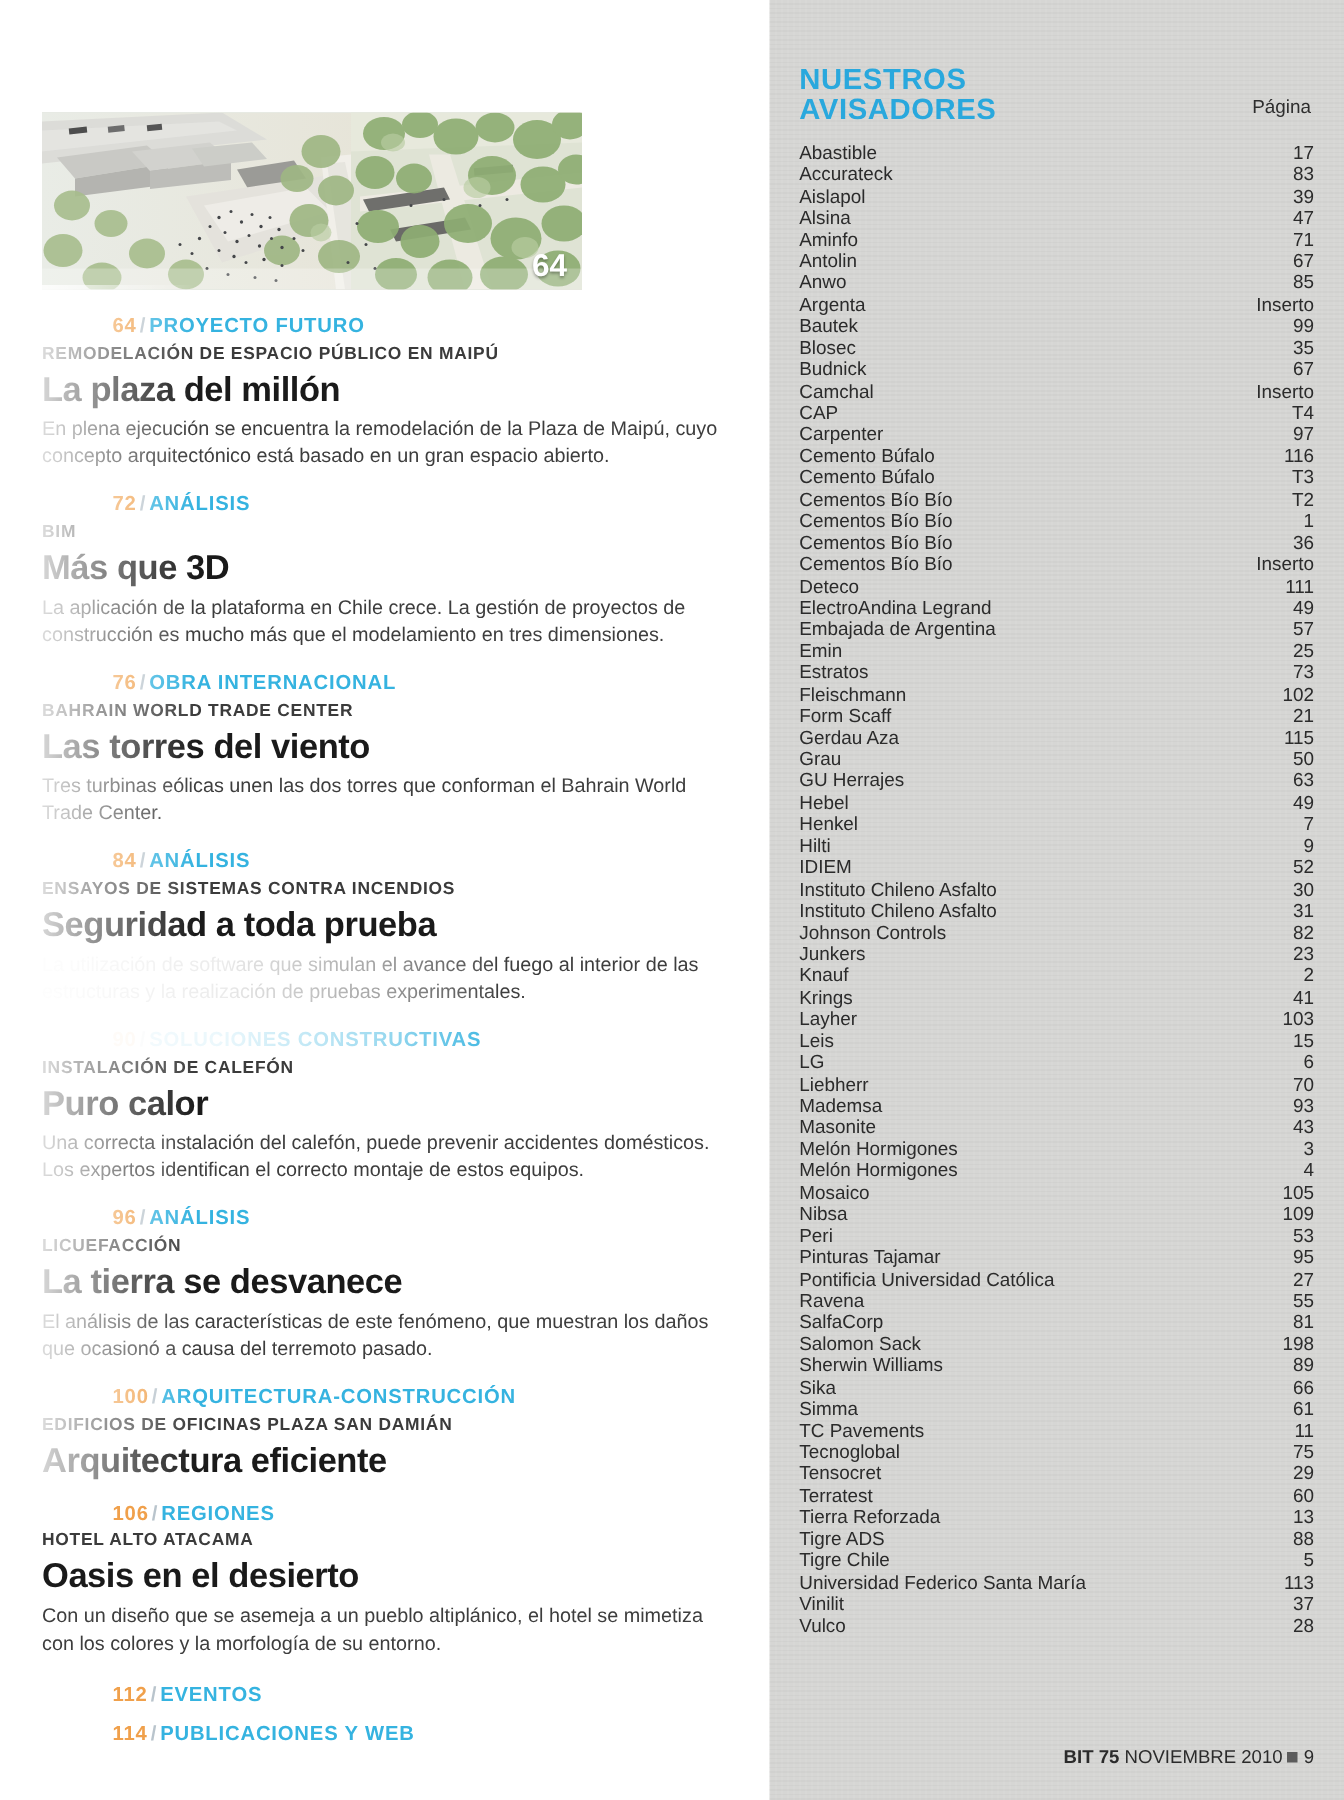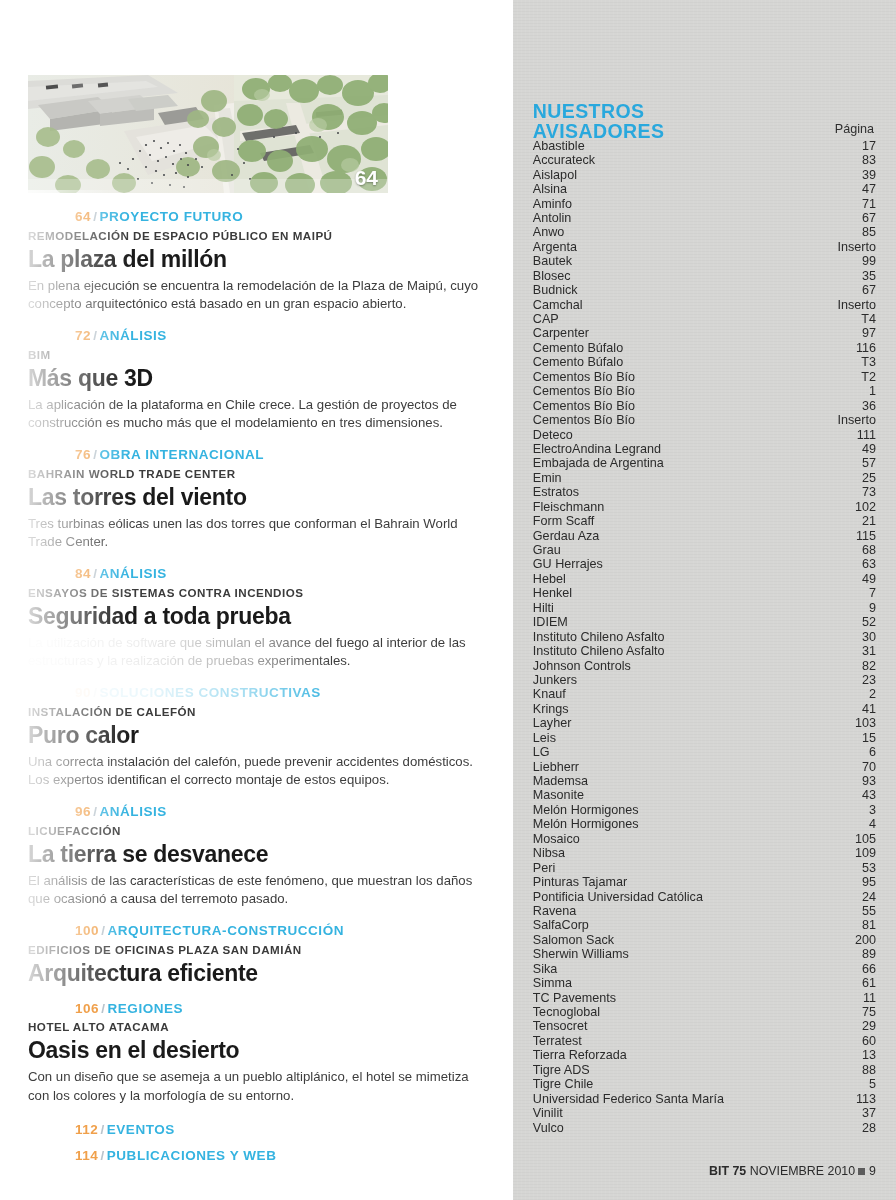--- a/index.html
+++ b/index.html
@@ -115,21 +115,21 @@
       rgba(255,255,255,.05) 100%);
     z-index: 6;
   }
 
   
   .sidebar {
     width: 401px;
     height: 1200px;
     background: #d6d6d4;
     position: relative;
-    padding: 102px 20px 0 20px;
+    padding: 44px 20px 0 20px;
   }
   .sidebar::before {
     
     content: "";
     position: absolute; inset: 0;
     background-image:
       repeating-linear-gradient(0deg, rgba(0,0,0,.022) 0px, rgba(0,0,0,.022) 1px, transparent 1px, transparent 3px),
       repeating-linear-gradient(90deg, rgba(255,255,255,.05) 0px, rgba(255,255,255,.05) 1px, transparent 1px, transparent 4px);
     pointer-events: none;
   }
@@ -147,21 +147,21 @@
 
   .col-header {
     text-align: right;
     font-size: 12.6px;
     color: #2e2e2e;
     margin-top: -20px;
     padding-right: 2px;
     height: 17px;
   }
 
-  .ad-list { margin-top: 1px; }
+  .ad-list { margin-top: 15px; }
   .ad-row {
     display: flex;
     justify-content: space-between;
     align-items: baseline;
     font-size: 12.6px;
     color: #2b2b2b;
     line-height: 1;
     height: 14.45px;
   }
   .ad-name { white-space: nowrap; }
@@ -532,21 +532,21 @@
           <div class="ad-row">
             <span class="ad-name">Form Scaff</span>
             <span class="ad-page">21</span>
           </div>
           <div class="ad-row">
             <span class="ad-name">Gerdau Aza</span>
             <span class="ad-page">115</span>
           </div>
           <div class="ad-row">
             <span class="ad-name">Grau</span>
-            <span class="ad-page">68</span>
+            <span class="ad-page">50</span>
           </div>
           <div class="ad-row">
             <span class="ad-name">GU Herrajes</span>
             <span class="ad-page">63</span>
           </div>
           <div class="ad-row">
             <span class="ad-name">Hebel</span>
             <span class="ad-page">49</span>
           </div>
           <div class="ad-row">
@@ -628,33 +628,33 @@
           <div class="ad-row">
             <span class="ad-name">Peri</span>
             <span class="ad-page">53</span>
           </div>
           <div class="ad-row">
             <span class="ad-name">Pinturas Tajamar</span>
             <span class="ad-page">95</span>
           </div>
           <div class="ad-row">
             <span class="ad-name">Pontificia Universidad Católica</span>
-            <span class="ad-page">24</span>
+            <span class="ad-page">27</span>
           </div>
           <div class="ad-row">
             <span class="ad-name">Ravena</span>
             <span class="ad-page">55</span>
           </div>
           <div class="ad-row">
             <span class="ad-name">SalfaCorp</span>
             <span class="ad-page">81</span>
           </div>
           <div class="ad-row">
             <span class="ad-name">Salomon Sack</span>
-            <span class="ad-page">200</span>
+            <span class="ad-page">198</span>
           </div>
           <div class="ad-row">
             <span class="ad-name">Sherwin Williams</span>
             <span class="ad-page">89</span>
           </div>
           <div class="ad-row">
             <span class="ad-name">Sika</span>
             <span class="ad-page">66</span>
           </div>
           <div class="ad-row">

